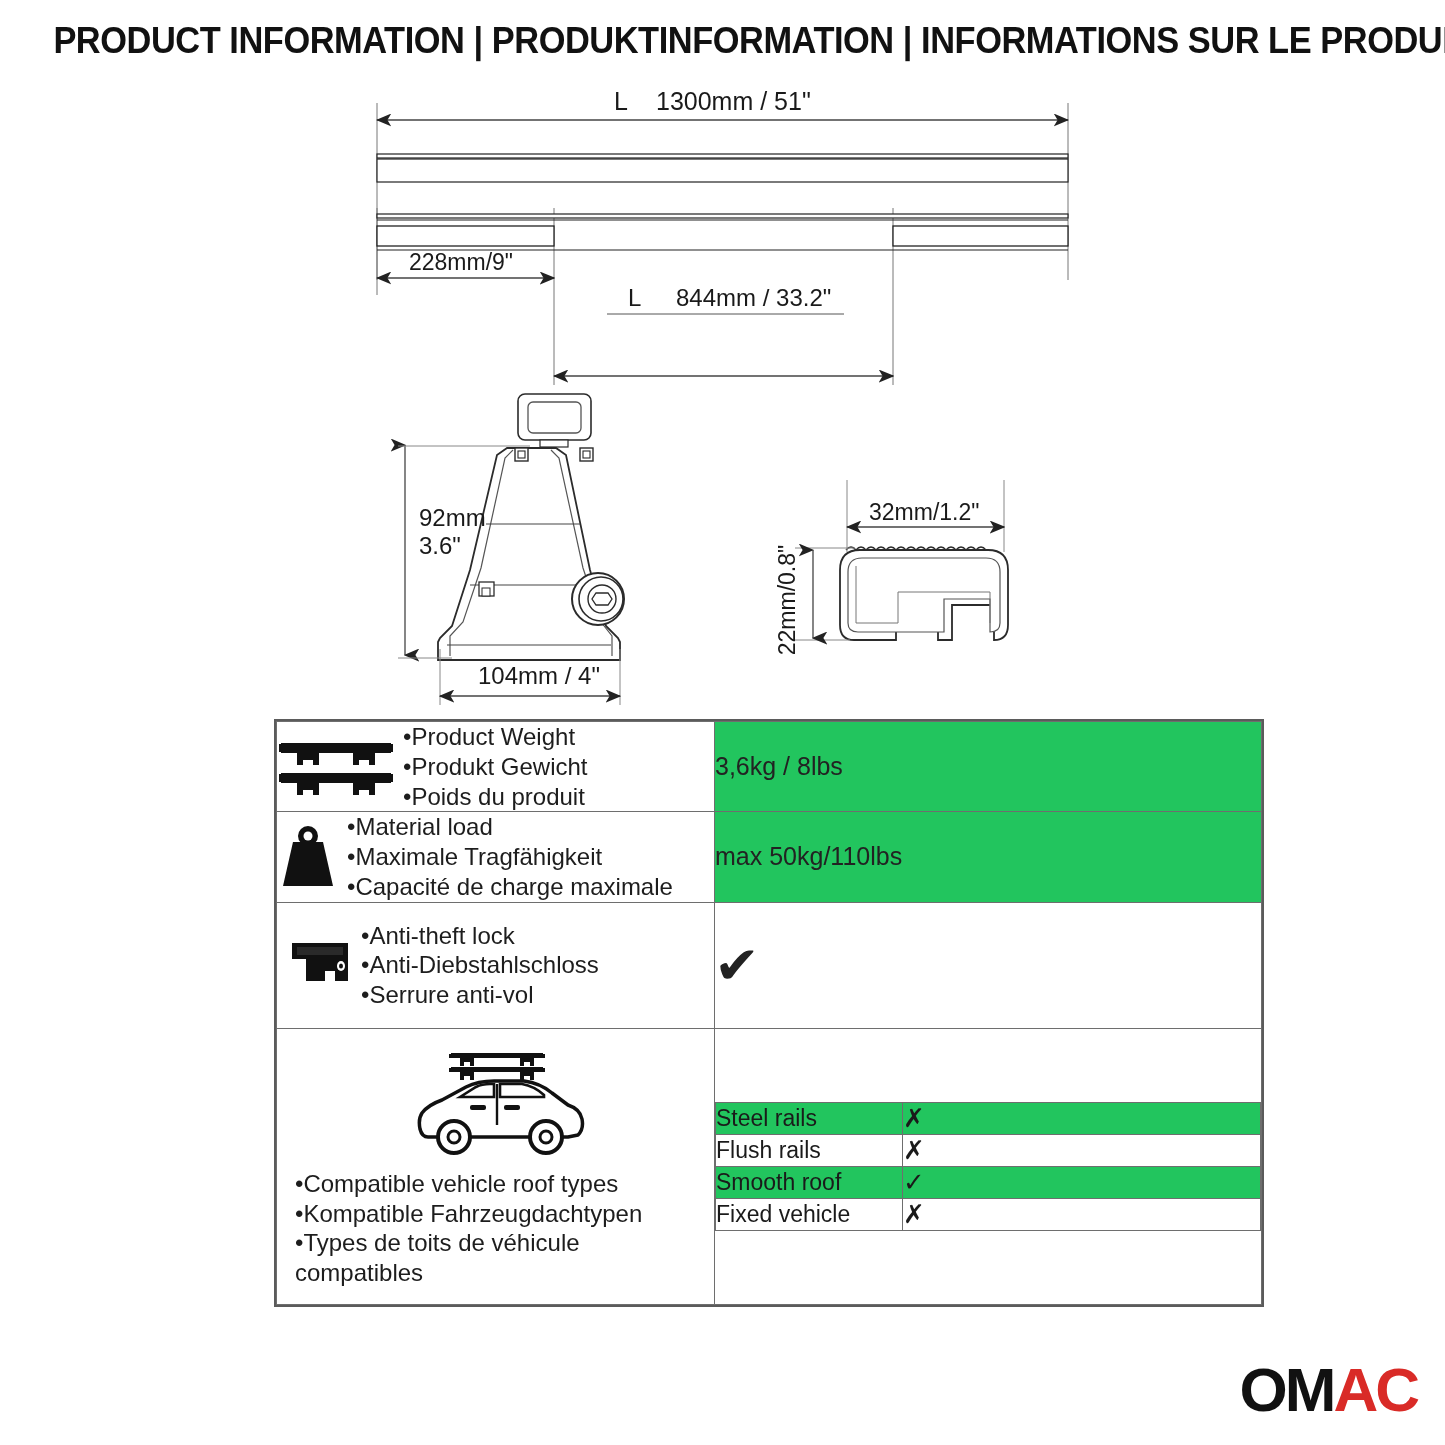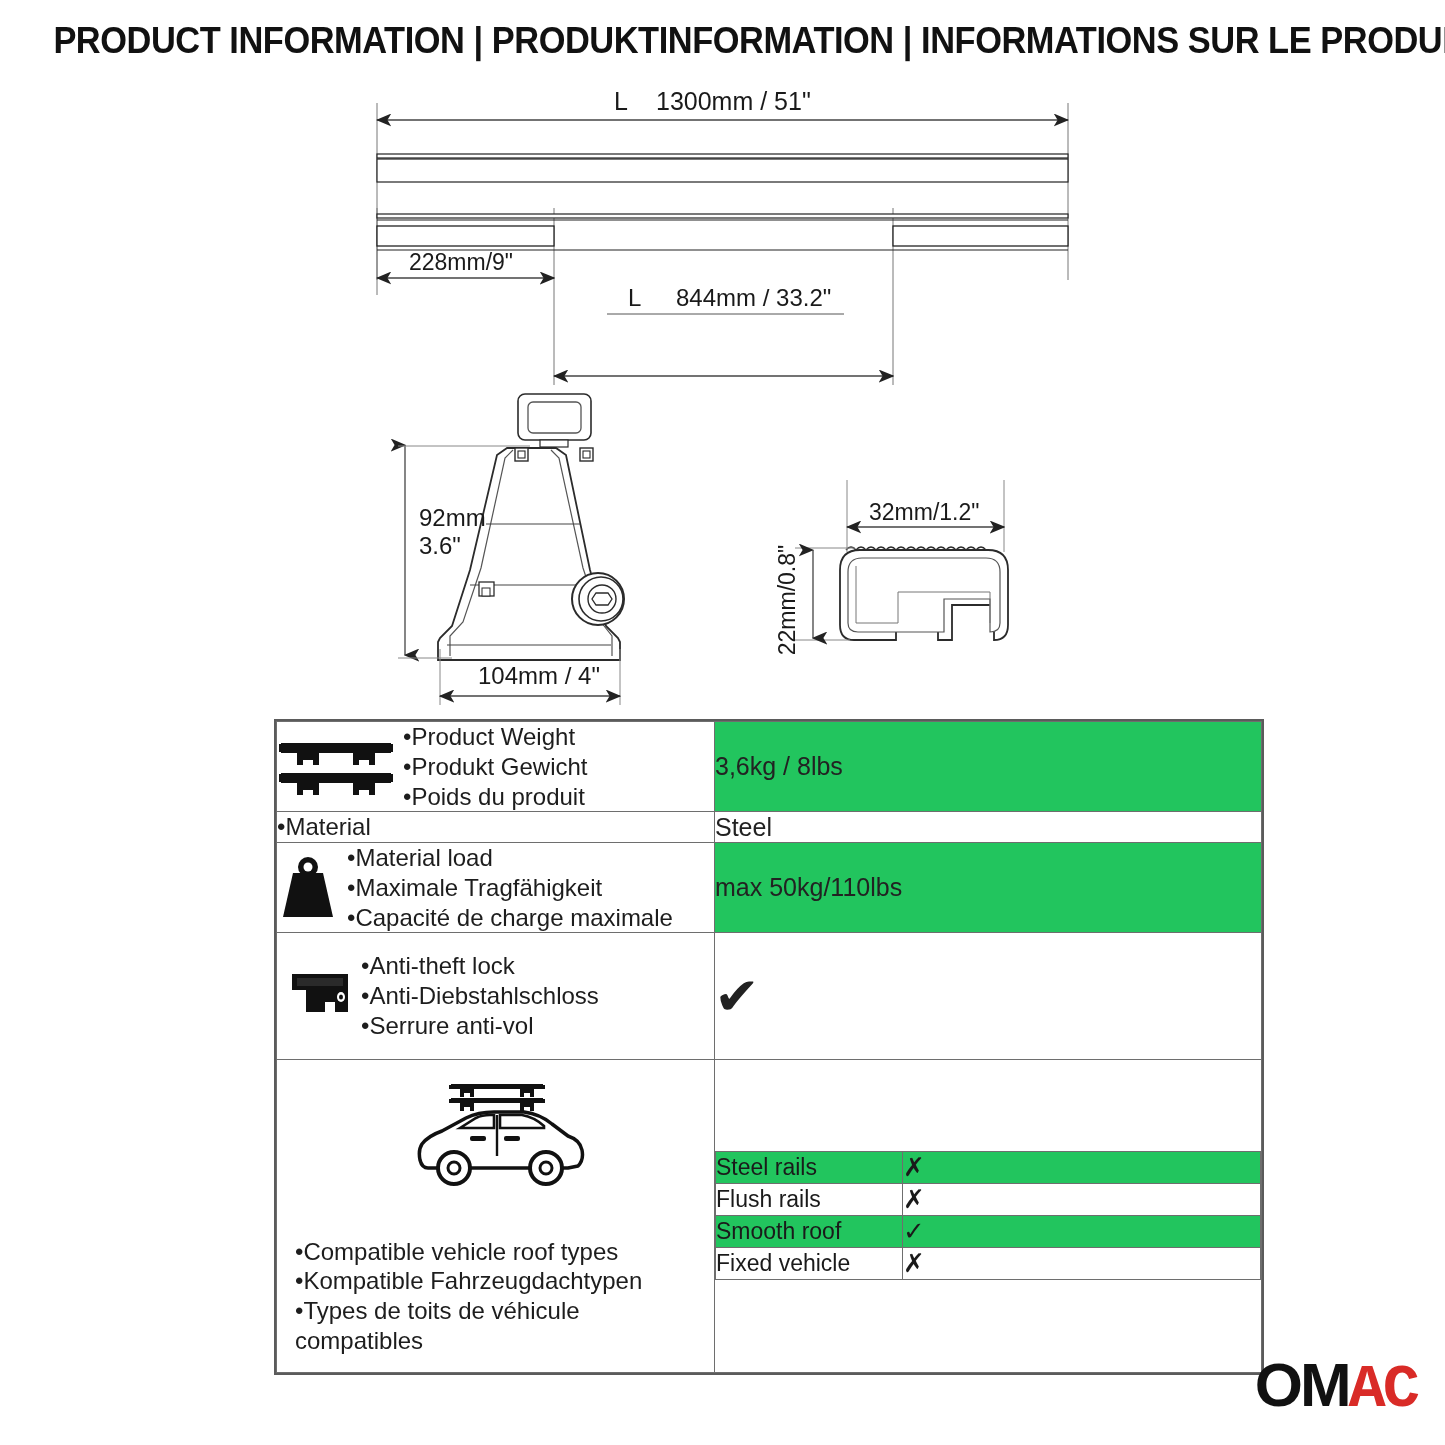--- a/index.html
+++ b/index.html
@@ -29,21 +29,21 @@
   .lbl-cell{width:437px;padding:10px 8px 10px 14px;}
   .val-cell{padding:8px 0 8px 18px;font-size:25px;color:#222;}
   .shade{background:#22c55e;}
   .white{background:#ffffff;}
 
   .lbl-wrap{display:flex;align-items:center;gap:8px;}
   .lbl-wrap.col{flex-direction:column;align-items:center;gap:4px;}
   .icon-box{flex:0 0 auto;display:flex;align-items:center;justify-content:center;}
   .lines{font-size:24px;line-height:1.24;color:#1d1d1d;white-space:nowrap;}
   .lines div{}
-  .lines.wrapper{white-space:normal;margin-top:37px;}
+  .lines.wrapper{white-space:normal;}
 
   
   .sub-table{width:100%;border-collapse:collapse;table-layout:fixed;}
   .sub-table td{border:1px solid #6e6e6e;font-size:23px;padding:15px 0 15px 14px;}
   .sub-table td.name{width:186px;}
   .sub-table td.mark{padding-left:16px;font-size:26px;}
   .sub-table tr td:first-child{border-left:none;}
   .sub-table tr:first-child td{border-top:none;}
   .sub-table tr:last-child td{border-bottom:none;}
   .sub-table tr td:last-child{border-right:none;}
@@ -51,21 +51,21 @@
   .check-big{font-size:52px;font-weight:bold;line-height:1;display:inline-block;
              transform:scaleX(1.05);}
   .mark-yes{font-weight:bold;}
   .mark-no{font-weight:bold;font-style:italic;}
 
   
   #logo{position:absolute;right:28px;bottom:24px;
         font-family:"Liberation Sans","DejaVu Sans",sans-serif;
         font-weight:bold;font-size:62px;letter-spacing:-3px;line-height:1;}
   #logo .dark{color:#111;}
-  #logo .accent{color:#d92b27;font-family:Liberation Mono, monospace;}
+  #logo .accent{color:#d92b27;}
 </style>
 </head>
 <body>
 
 <div id="title-bar">
   <span class="title">PRODUCT INFORMATION | PRODUKTINFORMATION | INFORMATIONS SUR LE PRODUIT</span>
 </div>
 
 <div id="drawing">
 <svg width="1445" height="630" viewBox="0 0 1445 630" xmlns="http://www.w3.org/2000/svg">
@@ -213,32 +213,20 @@
           <div>•Produkt Gewicht</div>
           <div>•Poids du produit</div>
         </div>
       </div>
     </td>
     <td class="val-cell shade">
       <span>3,6kg / 8lbs</span>
     </td>
   </tr>
 
-  <tr>
-    <td class="lbl-cell white">
-      <div class="lbl-wrap">
-        <div class="lines">
-          <div>•Material</div>
-        </div>
-      </div>
-    </td>
-    <td class="val-cell white">
-      <span>Steel</span>
-    </td>
-  </tr>
 
   <tr>
     <td class="lbl-cell white">
       <div class="lbl-wrap">
         <div class="icon-box">
           <svg width="62" height="66" viewBox="0 0 62 66">
             <circle cx="31" cy="12" r="10" fill="#111"></circle>
             <circle cx="31" cy="12" r="4.5" fill="#fff"></circle>
             <path d="M16,18 L46,18 L56,62 L6,62 Z" fill="#111"></path>
           </svg>

